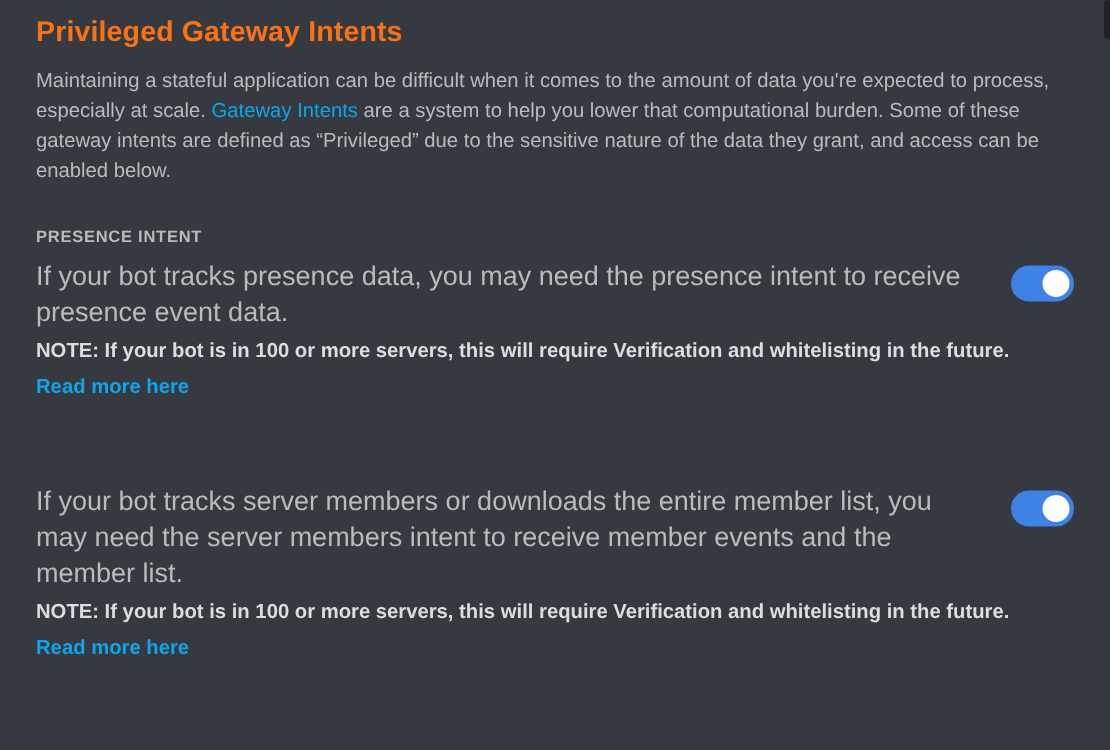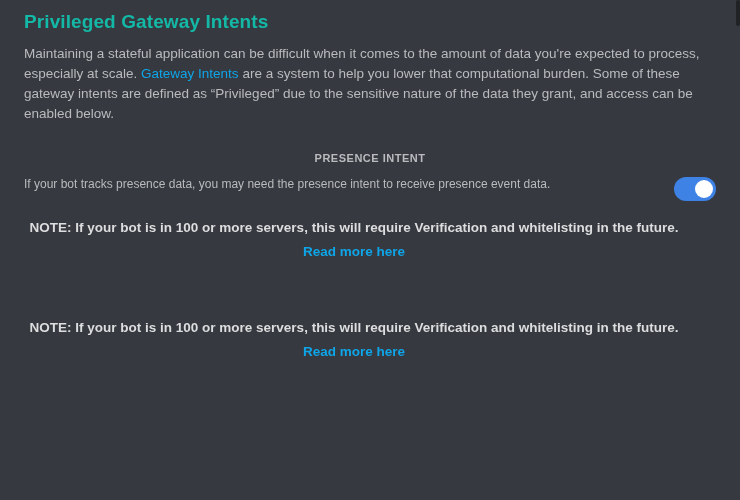--- a/index.html
+++ b/index.html
@@ -17,59 +17,58 @@
   .page {
     box-sizing: border-box;
     width: 740px;
     height: 500px;
     padding: 10px 24px 0 24px;
     position: relative;
   }
   .page-title {
     font-size: 19px;
     font-weight: bold;
-    color: #14b8a6;
+    color: #f97316;
     letter-spacing: 0.1px;
     margin: 0 0 10px 0;
     line-height: 24px;
   }
   .intro {
     font-size: 13.5px;
     line-height: 20px;
     color: #b9bbbe;
     margin: 0;
     max-width: 690px;
   }
   .link {
     color: #0ea5e9;
     text-decoration: none;
     cursor: pointer;
   }
   .section {
     margin-top: 28px;
-    text-align: center;
   }
   .section.second {
     margin-top: 52px;
   }
   .section-label {
     font-size: 11px;
     font-weight: bold;
     letter-spacing: 0.5px;
     text-transform: uppercase;
     color: #b9bbbe;
     margin-bottom: 8px;
   }
   .row {
     display: flex;
     align-items: flex-start;
     justify-content: space-between;
   }
   .row-text {
-    font-size: 12px;
+    font-size: 18px;
     line-height: 24px;
     color: #b9bbbe;
     max-width: 620px;
     padding-right: 16px;
   }
   .toggle {
     flex: 0 0 auto;
     width: 42px;
     height: 24px;
     border-radius: 12px;
@@ -81,21 +80,21 @@
   .toggle .knob {
     position: absolute;
     top: 3px;
     left: 21px;
     width: 18px;
     height: 18px;
     border-radius: 50%;
     background: #ffffff;
   }
   .note {
-    margin-top: 15px;
+    margin-top: 2px;
     font-size: 13.5px;
     font-weight: bold;
     line-height: 24px;
     color: #dcddde;
     max-width: 660px;
   }
   .note .link {
     font-weight: bold;
   }
   .scroll-track {
@@ -130,20 +129,26 @@
     <div class="row">
       <div class="row-text">If your bot tracks presence data, you may need the presence intent to receive presence event data.</div>
       <div class="toggle">
         <div class="knob"></div>
       </div>
     </div>
     <div class="note"><span>NOTE: If your bot is in 100 or more servers, this will require Verification and whitelisting in the future. </span><a class="link">Read more here</a></div>
   </div>
 
   <div class="section second">
+    <div class="row">
+      <div class="row-text">If your bot tracks server members or downloads the entire member list, you may need the server members intent to receive member events and the member list.</div>
+      <div class="toggle">
+        <div class="knob"></div>
+      </div>
+    </div>
     <div class="note"><span>NOTE: If your bot is in 100 or more servers, this will require Verification and whitelisting in the future. </span><a class="link">Read more here</a></div>
   </div>
 
   <div class="scroll-track">
     <div class="scroll-thumb"></div>
   </div>
 
 </div>
 
 </body></html>

